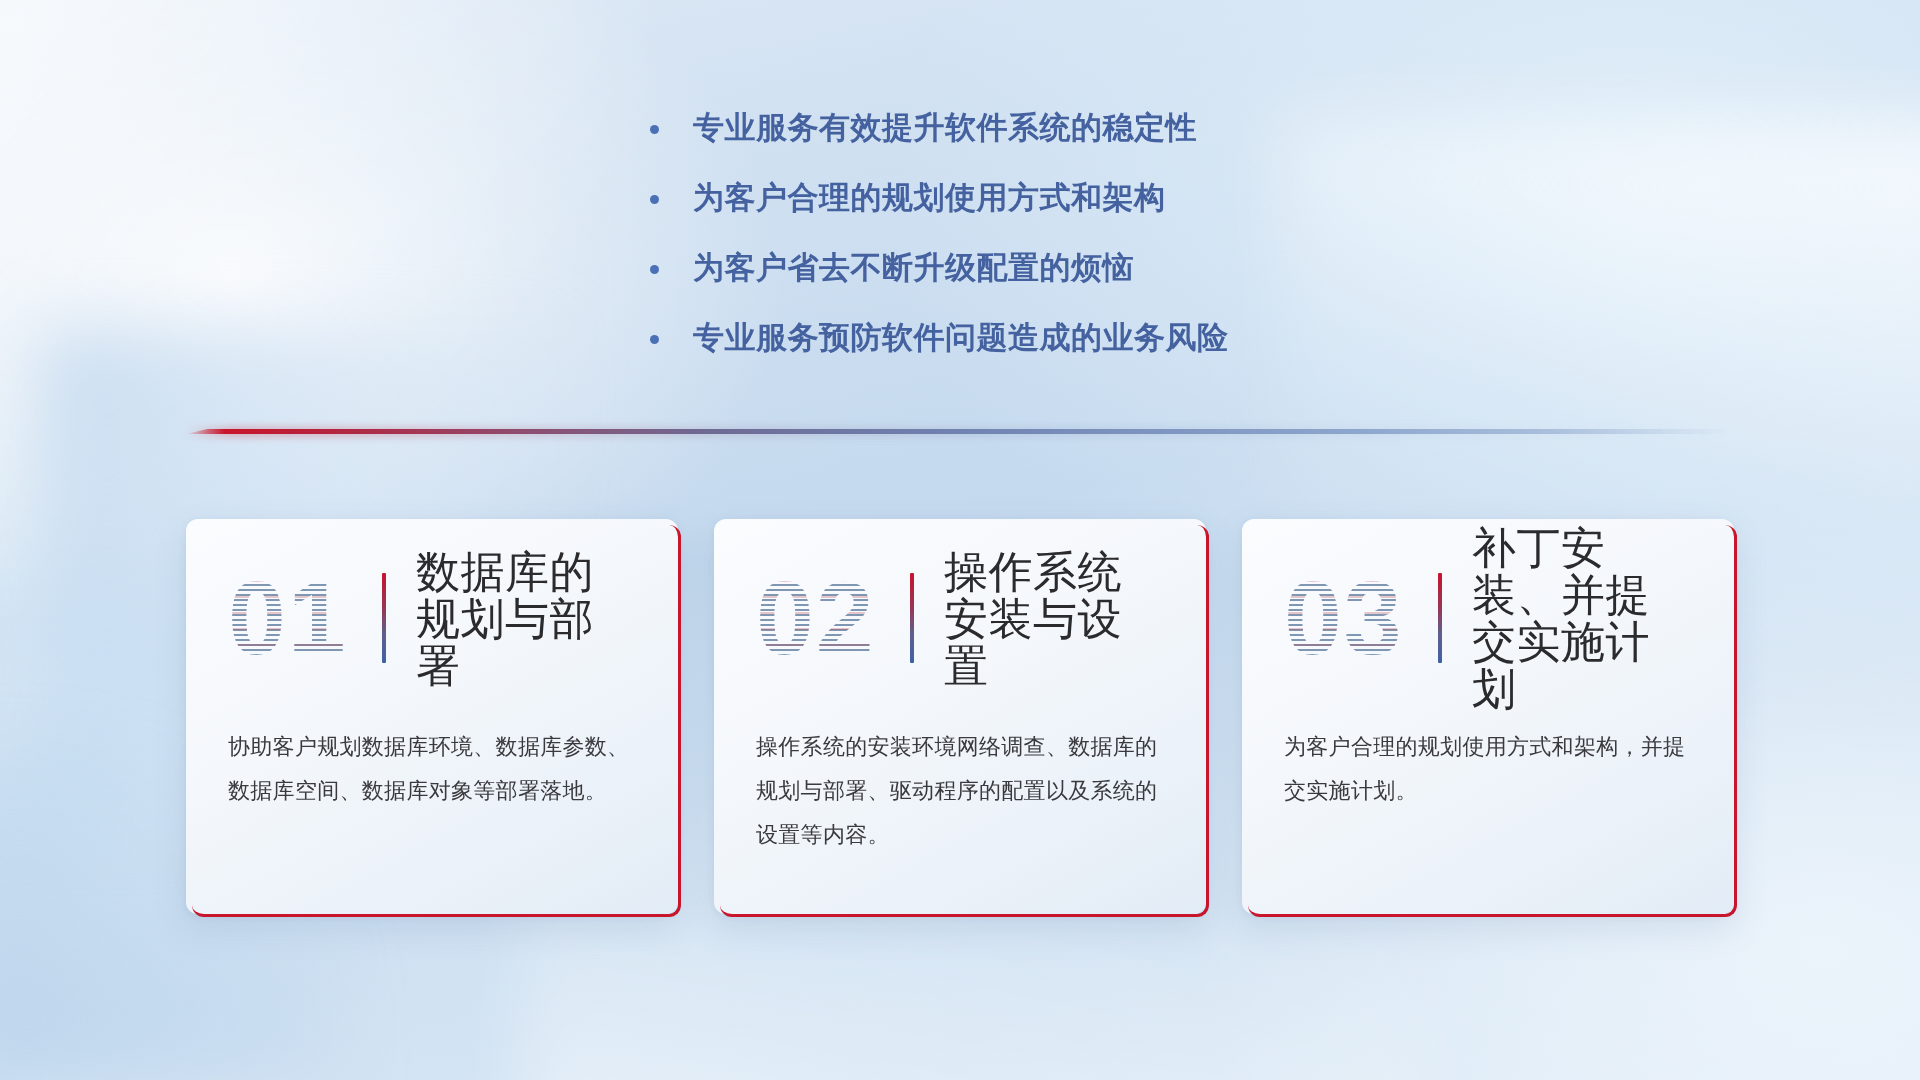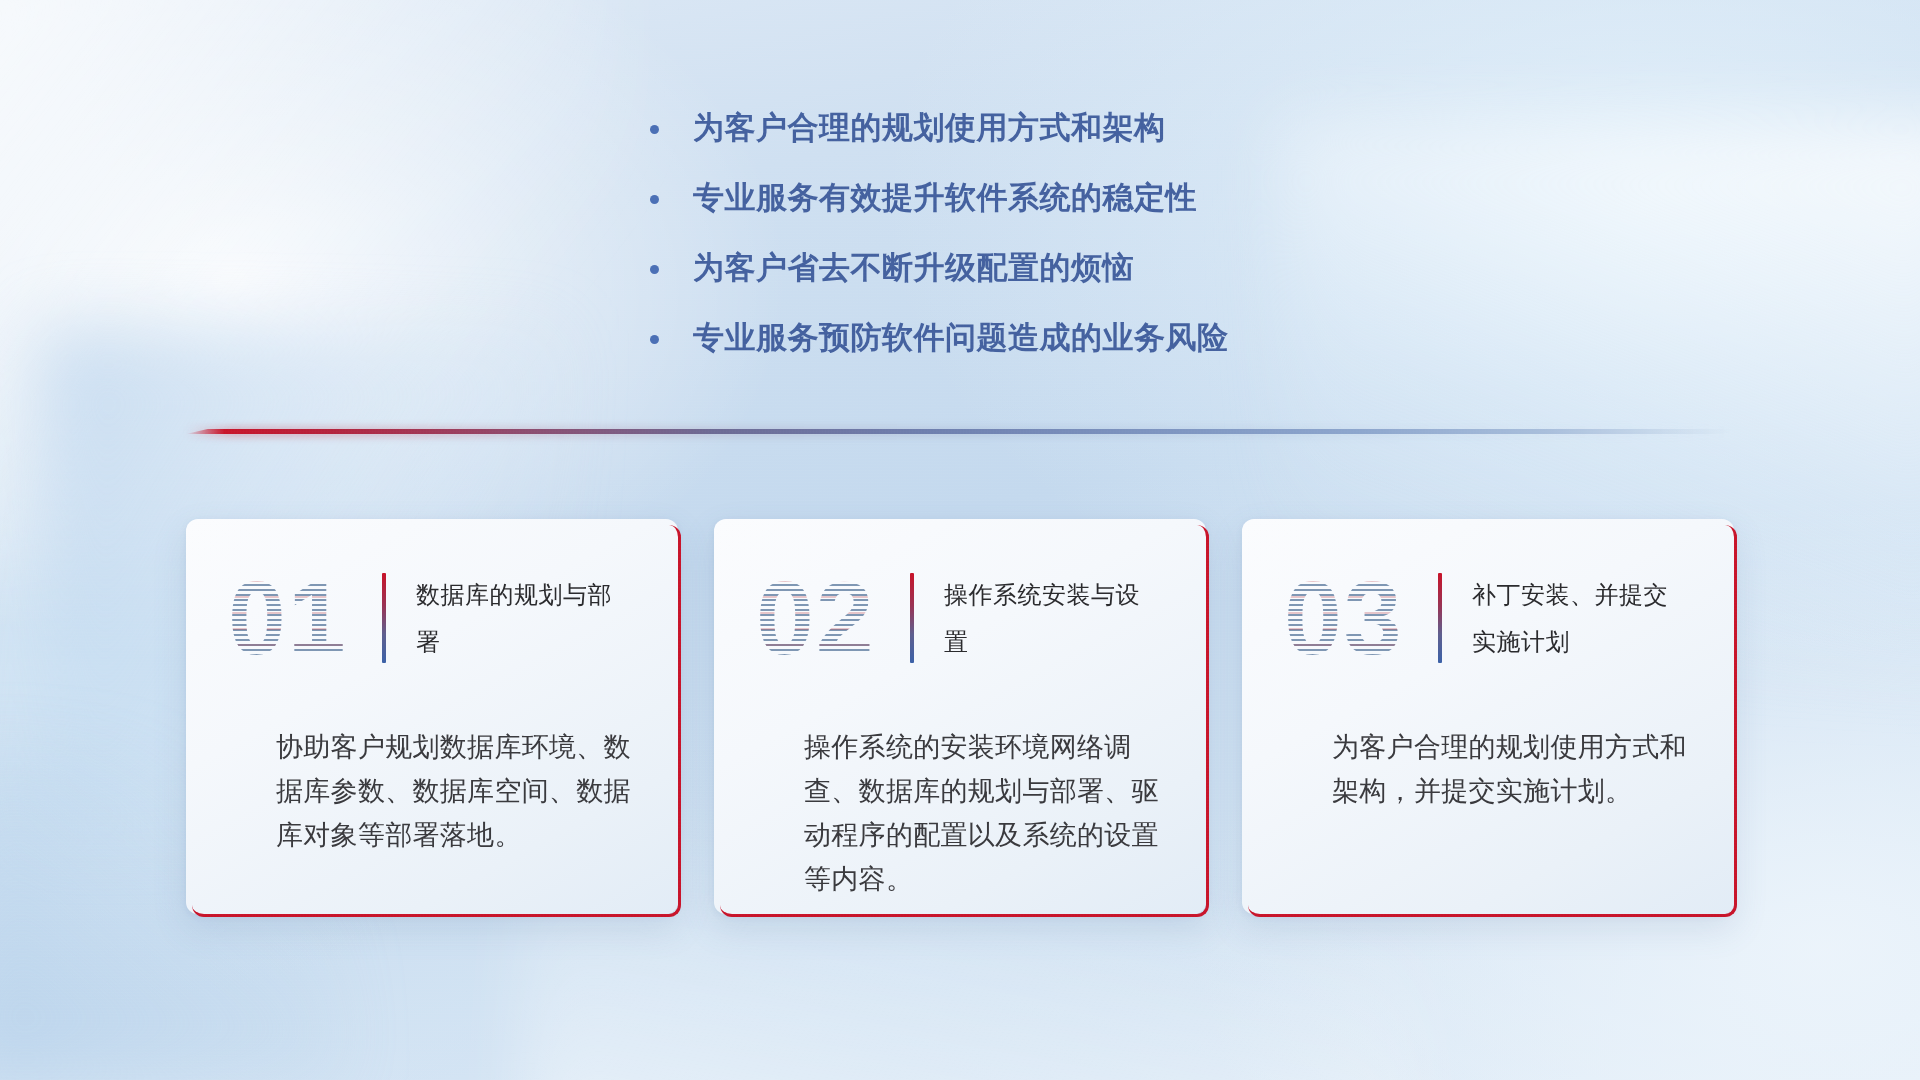--- a/index.html
+++ b/index.html
@@ -223,34 +223,33 @@
 
   .card-divider {
     flex: 0 0 auto;
     width: 4px;
     height: 90px;
     margin-right: 30px;
     background: linear-gradient(180deg, #c8142a 0%, #9a3354 36%, #5f5f8f 68%, #3c62a8 100%);
     border-radius: 1px;
   }
   .card-title {
-    font-size: 24px;
+    font-size: 44px;
     line-height: 47px;
     color: #2b2b2e;
     font-weight: 500;
     letter-spacing: 0.5px;
   }
 
   .card-body {
     margin-top: 48px;
-    font-size: 27px;
+    font-size: 22px;
     line-height: 44px;
     color: #3a3a3e;
     letter-spacing: 0.3px;
-    margin-left: 48px;
   }
 
   
   .grain {
     position: absolute;
     inset: 0;
     pointer-events: none;
     opacity: 0.30;
     background-image:
       repeating-linear-gradient(0deg, rgba(255,255,255,0.035) 0px, rgba(255,255,255,0.035) 1px, rgba(0,0,0,0) 1px, rgba(0,0,0,0) 3px),
@@ -264,25 +263,25 @@
 
   <div class="bg-streak streak-a"></div>
   <div class="bg-streak streak-b"></div>
   <div class="bg-streak streak-c"></div>
   <div class="bg-streak streak-d"></div>
   <div class="bg-streak streak-e"></div>
 
   <div class="bullets">
     <div class="bullet-row">
       <span class="bullet-dot"></span>
-      <span class="bullet-text">为客户合理的规划使用方式和架构</span>
+      <span class="bullet-text">专业服务有效提升软件系统的稳定性</span>
     </div>
     <div class="bullet-row">
       <span class="bullet-dot"></span>
-      <span class="bullet-text">专业服务有效提升软件系统的稳定性</span>
+      <span class="bullet-text">为客户合理的规划使用方式和架构</span>
     </div>
     <div class="bullet-row">
       <span class="bullet-dot"></span>
       <span class="bullet-text">为客户省去不断升级配置的烦恼</span>
     </div>
     <div class="bullet-row">
       <span class="bullet-dot"></span>
       <span class="bullet-text">专业服务预防软件问题造成的业务风险</span>
     </div>
   </div>

